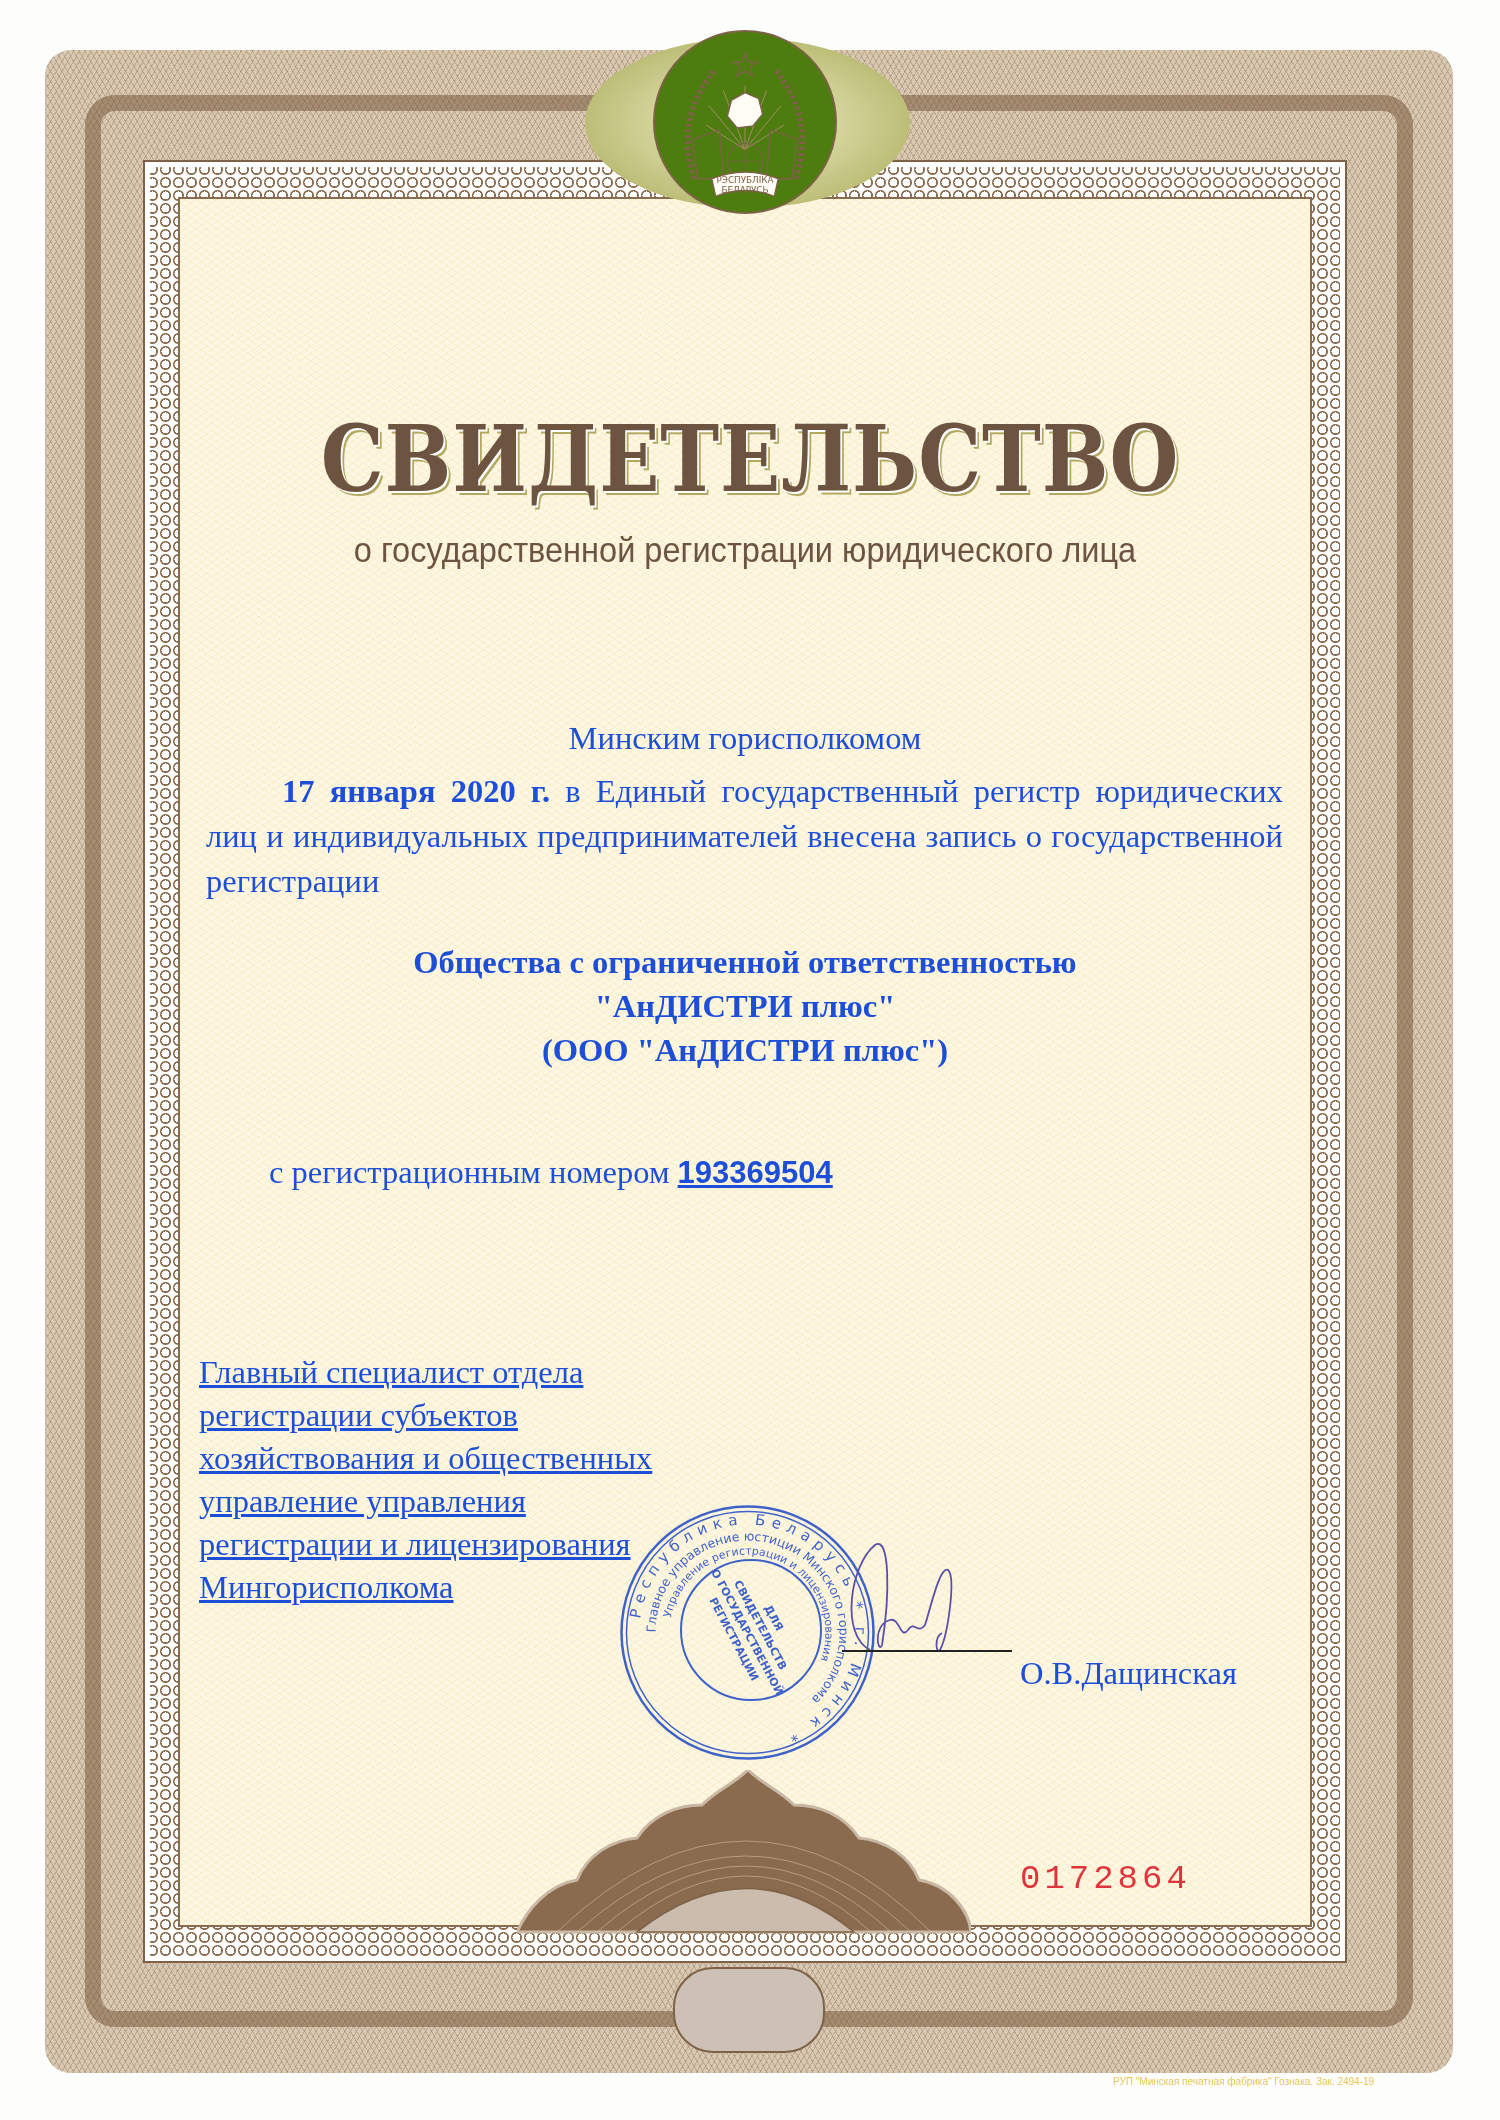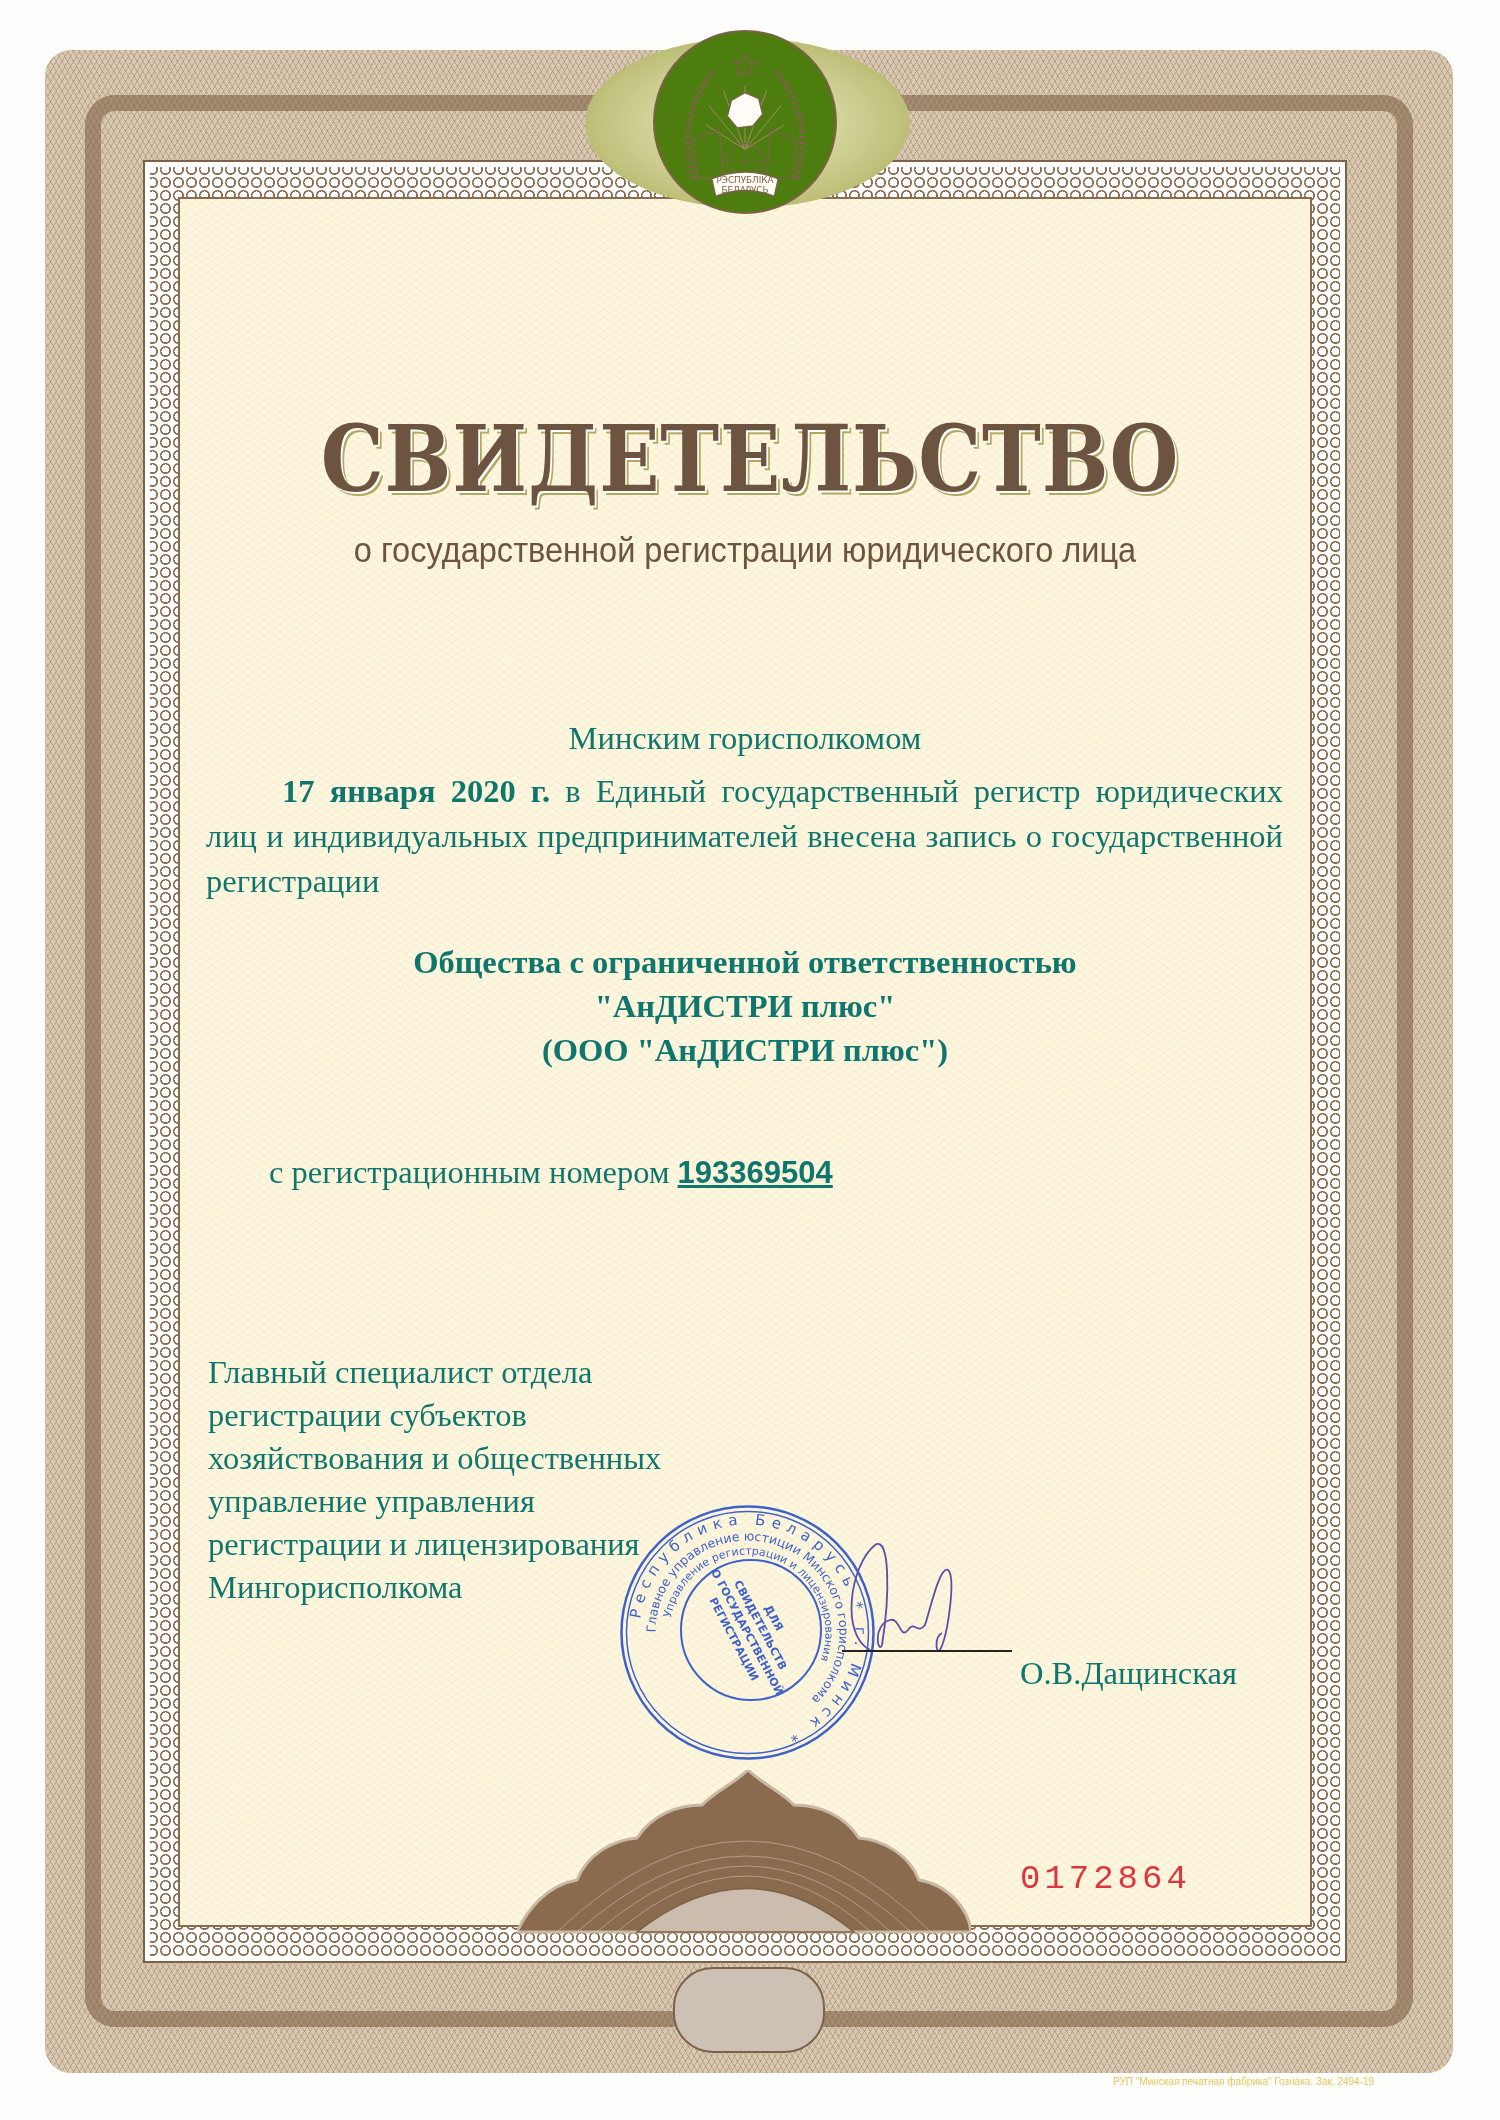--- a/index.html
+++ b/index.html
@@ -53,29 +53,29 @@
     left:0; width:1500px; top:405px; text-align:center;
     font-family:"DejaVu Serif", serif; font-weight:bold; font-size:92px; letter-spacing:1px;
     color:#6d5440; transform:scaleX(0.86); transform-origin:center;
     text-shadow: 2px 2px 0 #fff, 4px 4px 0 #b2a860;
   }
   #subtitle {
     left:0; width:1490px; top:530px; text-align:center;
     font-family:"Liberation Sans", sans-serif; font-size:35px; color:#6d5440;
     transform:scaleX(0.93); transform-origin:center;
   }
-  .body-text { font-size:32.5px; color:#0f766e; line-height:45px; }
+  .body-text { font-size:32.5px; color:#1d4ed8; line-height:45px; }
   #issuer { left:0; width:1490px; top:716px; text-align:center; }
   #entry { left:206px; width:1077px; top:769px; text-align:justify; text-align-last:left; }
   #entry .indent { display:inline-block; width:76px; }
   #entry b { font-weight:bold; }
   #company { left:0; width:1490px; top:940px; text-align:center; font-weight:bold; line-height:44px; }
   #regline { left:269px; top:1150px; }
   #reg-number { font-family:"Liberation Sans", sans-serif; font-weight:bold; font-size:31px;text-decoration:underline; }
-  #signer-title { left:208px; top:1351px; line-height:43px; }
+  #signer-title { left:199px; top:1351px; line-height:43px;text-decoration:underline; }
   #signature-line { left:842px; top:1650px; width:170px; height:0; border-top:2px solid #222; }
   #signer-name { left:1020px; top:1651px; }
   #signature { left:830px; top:1525px; width:150px; height:140px; }
   #stamp { left:615px; top:1500px; width:265px; height:265px; opacity:0.9; }
   #serial { left:1020px; top:1838px; font-family:"Liberation Mono", monospace; font-size:34px; color:#e0343c; letter-spacing:4px;margin-top:22px; }
   
   #bottom-rosette { left:517px; top:1770px; width:454px; height:170px; }
   #cartouche { left:673px; top:1967px; width:152px; height:86px; border-radius:40px; background:#cdc0b4; border:2px solid #7d6248; box-sizing:border-box; }
   #printer { left:1113px; top:2076px; font-family:"Liberation Sans", sans-serif; font-size:10px; color:#e6c65a; }
 </style>

